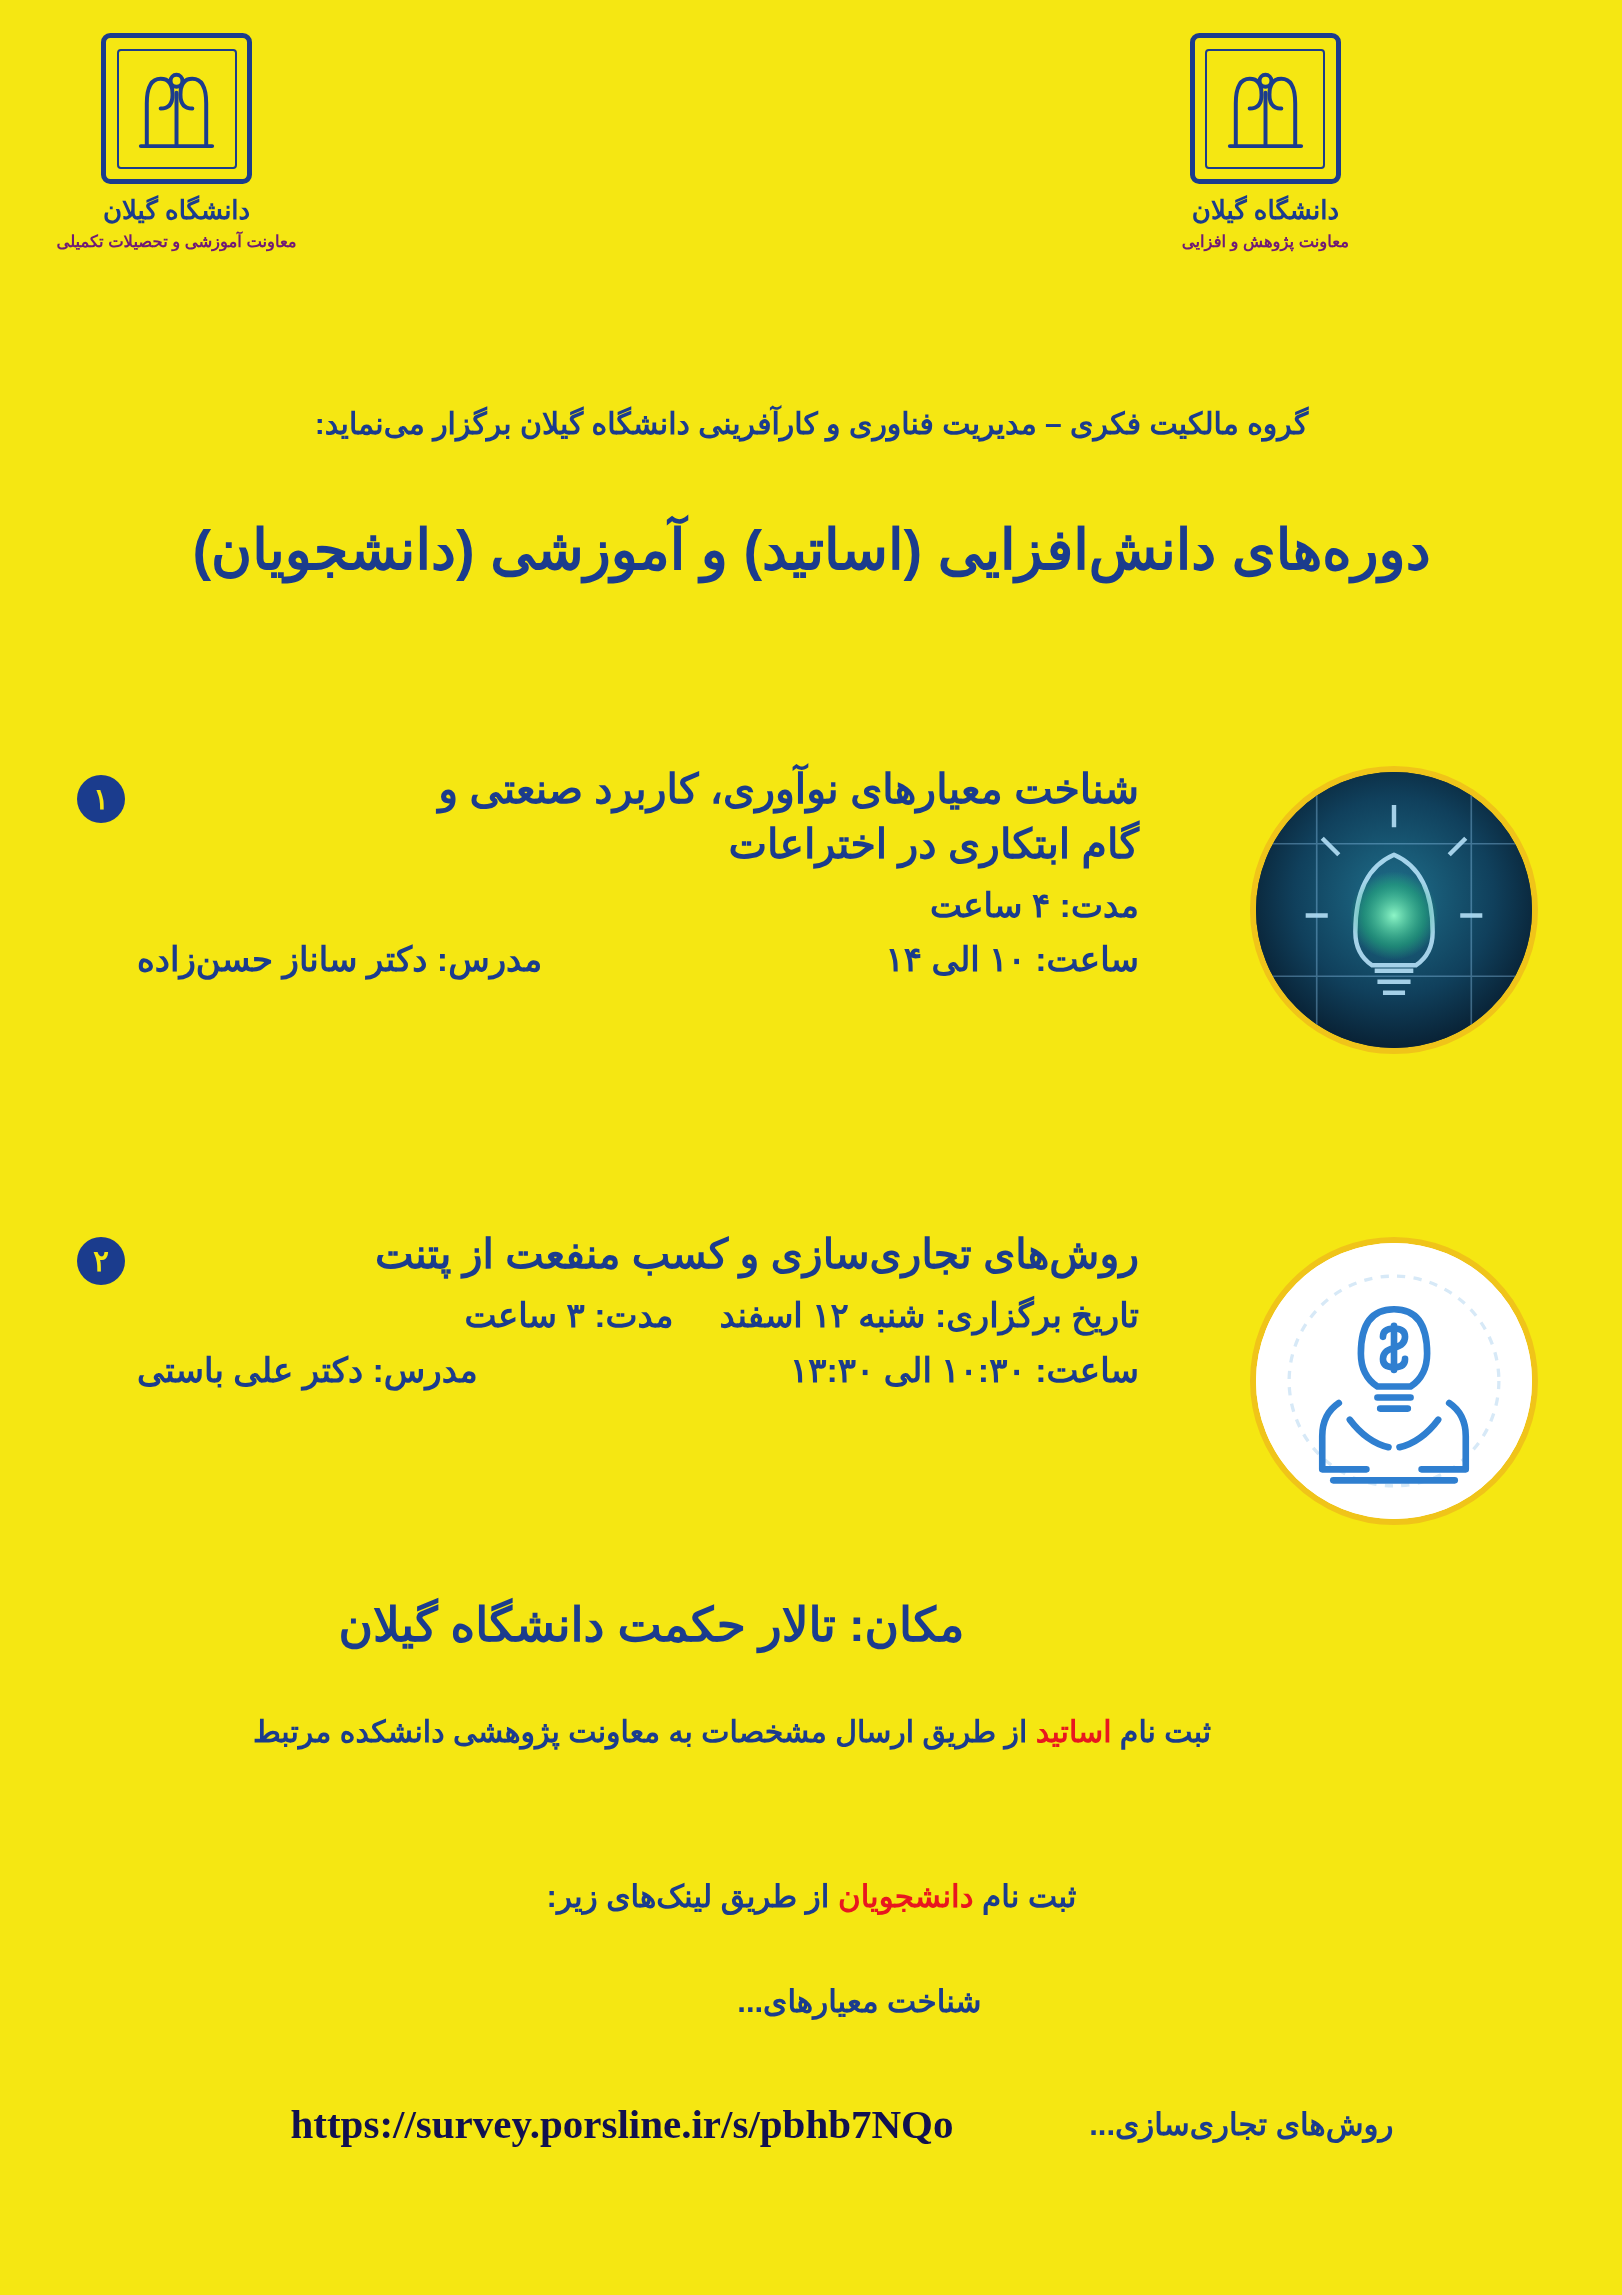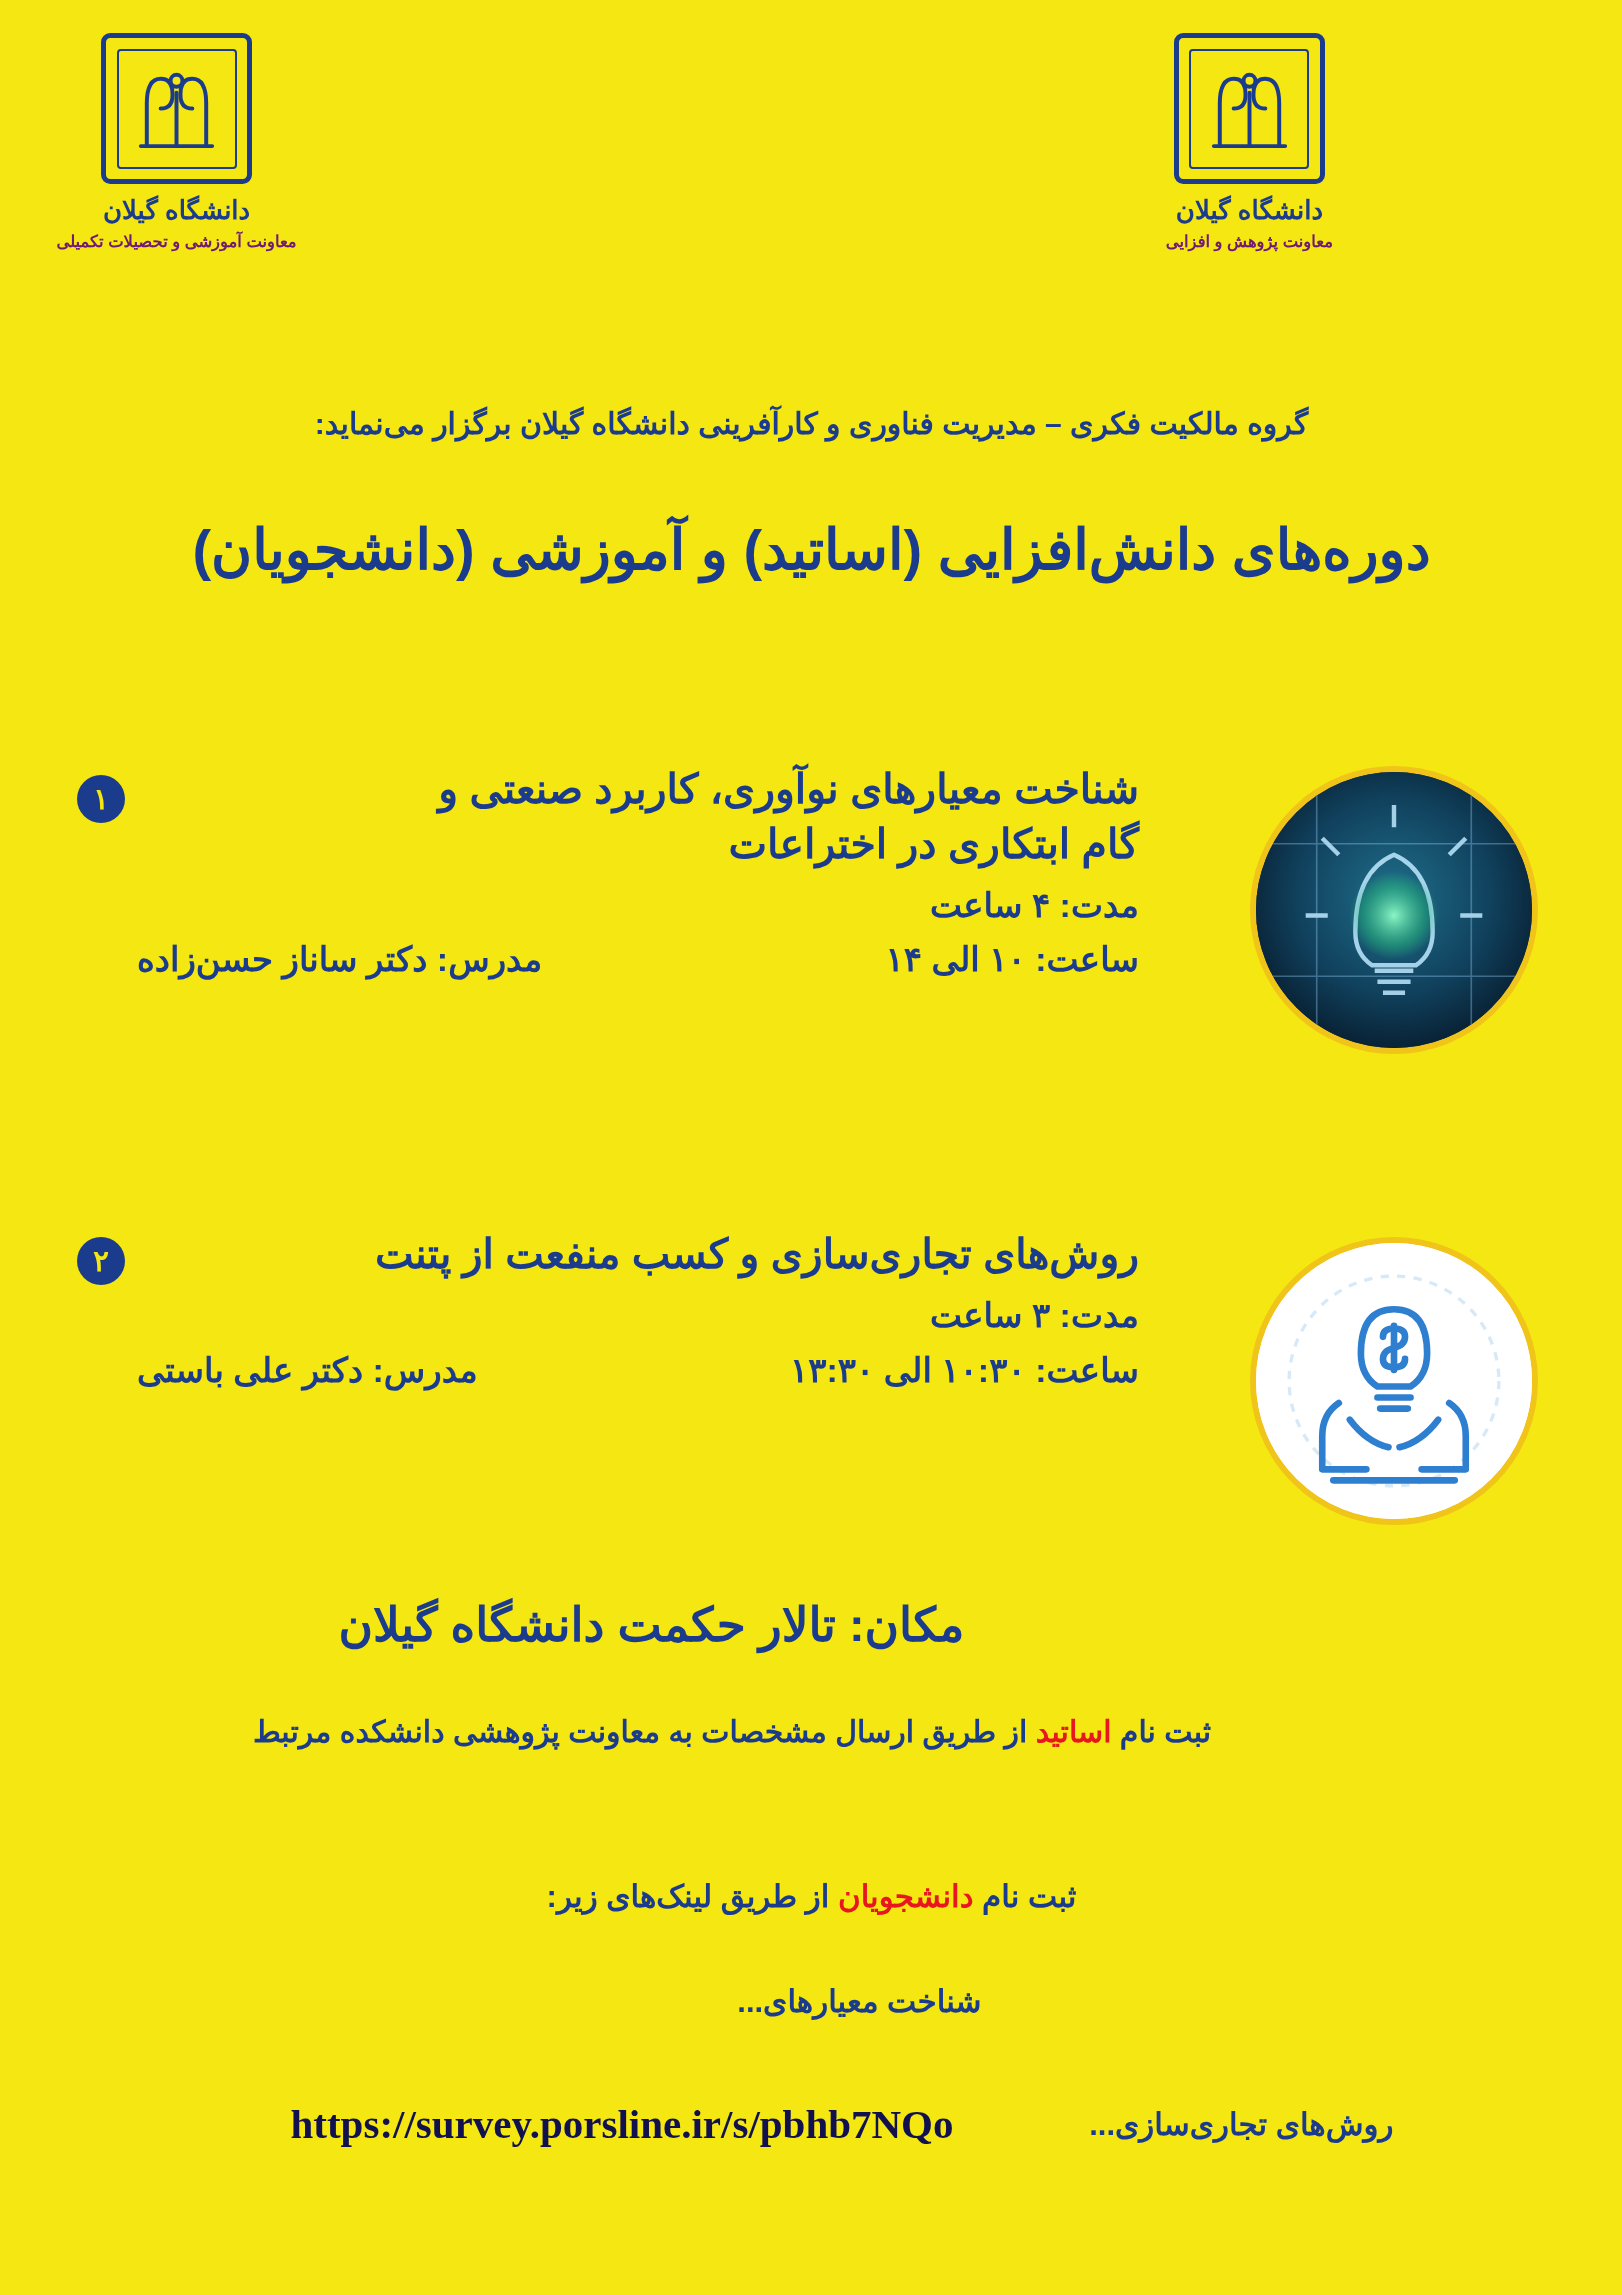--- a/index.html
+++ b/index.html
@@ -15,20 +15,21 @@
     position: relative;
   }
 
   
   .header {
     position: absolute;
     top: 0;
     left: 0;
     width: 1426px;
     height: 327px;
+    padding-left: 16px;
   }
   .logo-block {
     position: absolute;
     top: 33px;
     width: 314px;
     text-align: center;
     color: #1a3a8f;
   }
   .logo-left  { left: 19.6px; }
   .logo-right { right: 19.6px; }
@@ -340,20 +341,21 @@
         <path d="M70 58 Q76 62 76 70 L76 82 L60 82"></path>
         <path d="M34 64 Q40 72 48 74 M66 64 Q60 72 52 74"></path>
         <path d="M28 86 L72 86"></path>
       </g>
     </svg>
   </div>
 
   <div class="course-text c2-text">
     <div class="course-heading">روش‌های تجاری‌سازی و کسب منفعت از پتنت</div>
     <div class="course-row">
+      <span>تاریخ برگزاری: شنبه ۱۲ اسفند</span>
       <span>مدت: ۳ ساعت</span>
     </div>
     <div class="course-row spread">
       <span>ساعت: ۱۰:۳۰ الی ۱۳:۳۰</span>
       <span>مدرس: دکتر علی باستی</span>
     </div>
   </div>
 
 </div>
 

